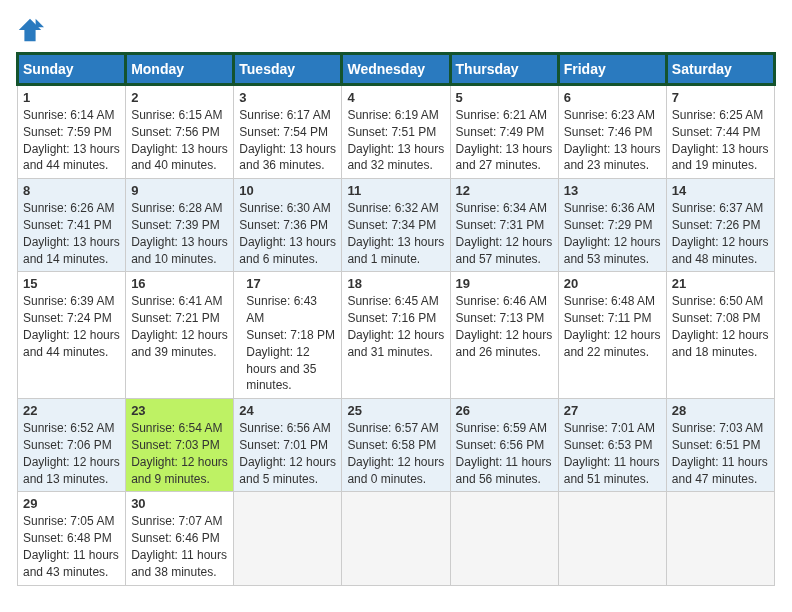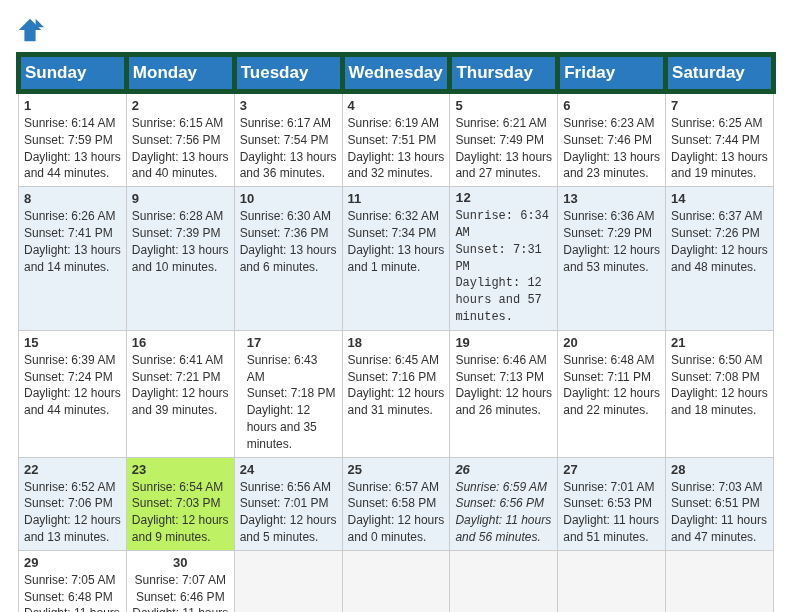--- a/index.html
+++ b/index.html
@@ -50,25 +50,25 @@
       color: #555;
     }
     table {
       width: 100%;
       border-collapse: collapse;
       margin-top: 8px;
     }
     th {
       background-color: #2a7abf;
       color: #fff;
-      font-size: 17px;
+      font-size: 14px;
       font-weight: bold;
       padding: 6px 4px;
       text-align: left;
-      border: 5px solid #14532d;
+      border: 3px solid #14532d;
     }
     td {
       vertical-align: top;
       border: 1px solid #ccc;
       padding: 4px 5px;
       font-size: 10.5px;
       color: #333;
       width: calc(100% / 7);
       background: #fff;
       min-height: 80px;
@@ -212,21 +212,21 @@
           </div>
         </td>
         <td style="background: rgb(232, 241, 248);">
           <span class="day-number">11</span>
           <div class="day-info">
             Sunrise: 6:32 AM<br>
             Sunset: 7:34 PM<br>
             Daylight: 13 hours and 1 minute.
           </div>
         </td>
-        <td style="background: rgb(232, 241, 248); font-family: Liberation Mono, monospace;">
+        <td style="background: rgb(232, 241, 248);">
           <span class="day-number">12</span>
           <div class="day-info">
             Sunrise: 6:34 AM<br>
             Sunset: 7:31 PM<br>
             Daylight: 12 hours and 57 minutes.
           </div>
         </td>
         <td style="background: rgb(232, 241, 248);">
           <span class="day-number">13</span>
           <div class="day-info">
@@ -328,21 +328,21 @@
           </div>
         </td>
         <td style="background: rgb(232, 241, 248);">
           <span class="day-number">25</span>
           <div class="day-info">
             Sunrise: 6:57 AM<br>
             Sunset: 6:58 PM<br>
             Daylight: 12 hours and 0 minutes.
           </div>
         </td>
-        <td style="background: rgb(232, 241, 248); font-style: italic;">
+        <td style="background: rgb(232, 241, 248);">
           <span class="day-number">26</span>
           <div class="day-info">
             Sunrise: 6:59 AM<br>
             Sunset: 6:56 PM<br>
             Daylight: 11 hours and 56 minutes.
           </div>
         </td>
         <td style="background: rgb(232, 241, 248);">
           <span class="day-number">27</span>
           <div class="day-info">
@@ -362,21 +362,21 @@
       </tr>
       <tr>
         <td style="background: rgb(255, 255, 255);">
           <span class="day-number">29</span>
           <div class="day-info">
             Sunrise: 7:05 AM<br>
             Sunset: 6:48 PM<br>
             Daylight: 11 hours and 43 minutes.
           </div>
         </td>
-        <td style="background: rgb(255, 255, 255); text-align: center;">
+        <td style="background: rgb(255, 255, 255);">
           <span class="day-number">30</span>
           <div class="day-info">
             Sunrise: 7:07 AM<br>
             Sunset: 6:46 PM<br>
             Daylight: 11 hours and 38 minutes.
           </div>
         </td>
         <td class="empty"></td>
         <td class="empty"></td>
         <td class="empty"></td>

